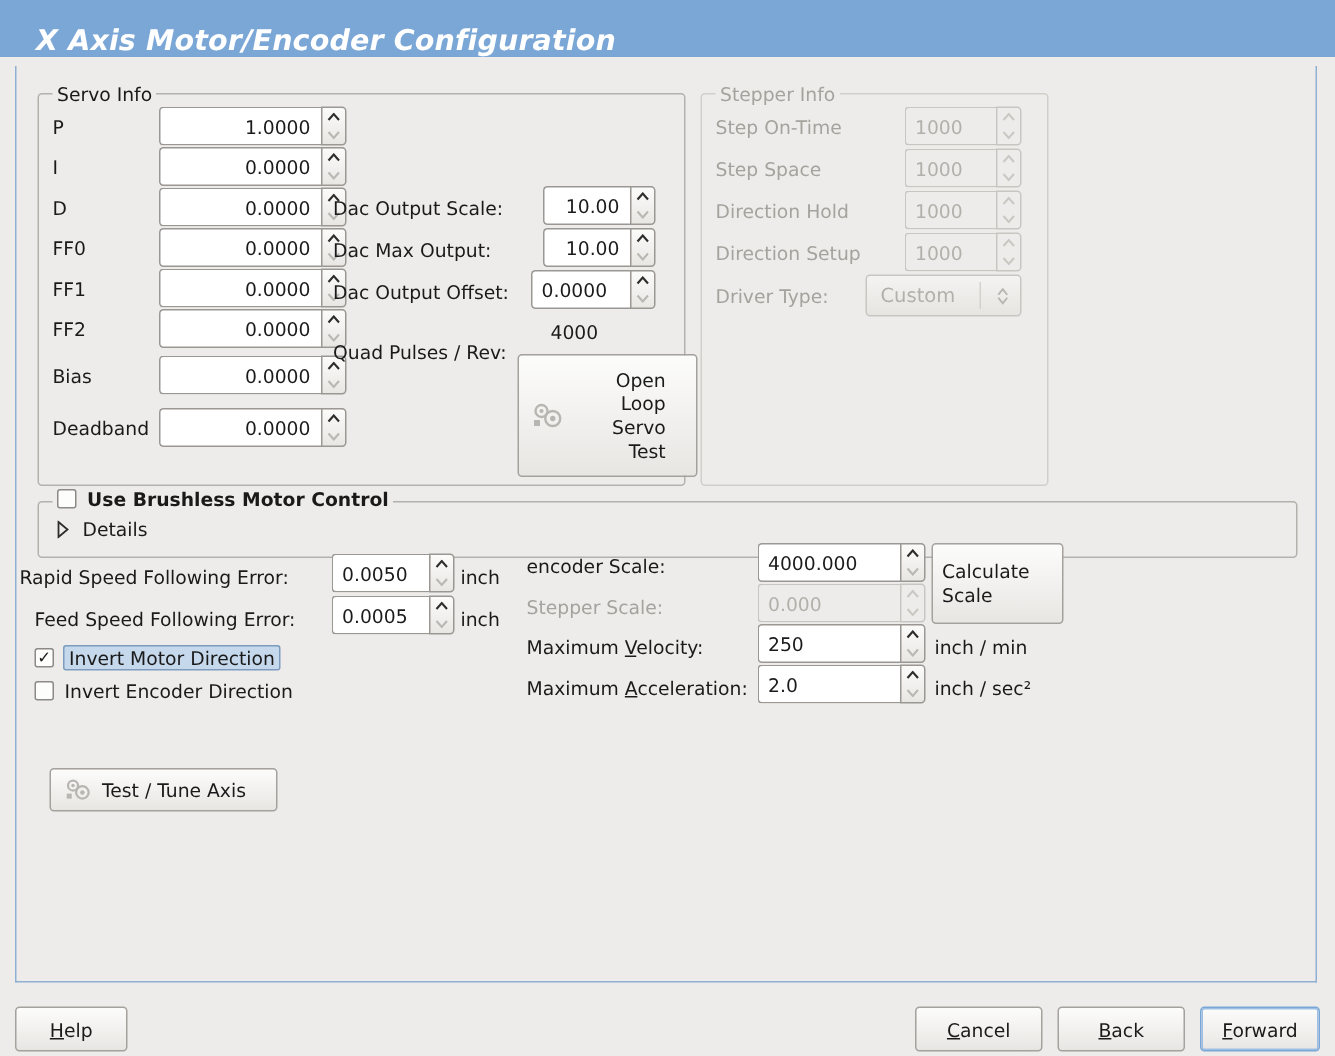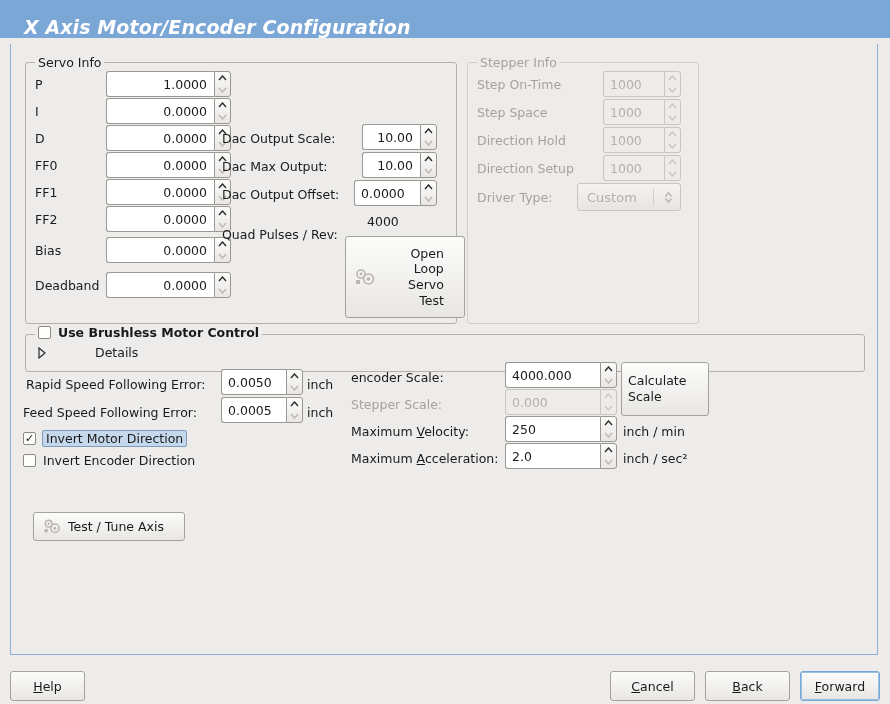--- a/index.html
+++ b/index.html
@@ -481,31 +481,31 @@
           </svg>
       </span>
     </div>
   </div>
 
   <div class="frame" style="left:14px; top:290px; width:840px; height:38px;">
     <div class="cbrow" style="left:9px; top:-10px; background:#edecea; padding:0 3px;">
       <span class="cbox"></span>
       <span class="cblabel bold">Use Brushless Motor Control</span>
     </div>
-    <div class="expander" style="left:10px; top:10px;gap:40px;">
+    <div class="expander" style="left:10px; top:10px;">
       <span class="tri">
         <svg width="10" height="12" viewBox="0 0 10 12">
             <path d="M2 1 L8 6 L2 11 Z" fill="none" stroke="#2d2d2d" stroke-width="1.2"></path>
           </svg>
       </span>
       <span class="lbl">Details</span>
     </div>
   </div>
 
-  <span class="lbl" style="position:absolute;left:15px;top:333px;">Rapid Speed Following Error:</span>
+  <span class="lbl" style="position:absolute;left:2px;top:333px;">Rapid Speed Following Error:</span>
   <div class="spin" style="left:210px; top:325px; width:82px;">
     <div class="entry left">0.0050</div>
     <div class="btns">
       <div class="ar up">
           <svg width="9" height="6" viewBox="0 0 9 6">
             <path d="M1 5 L4.5 1 L8 5" fill="none" stroke="currentColor" stroke-width="1.4"></path>
           </svg>
         </div>
       <div class="ar down">
           <svg width="9" height="6" viewBox="0 0 9 6">

